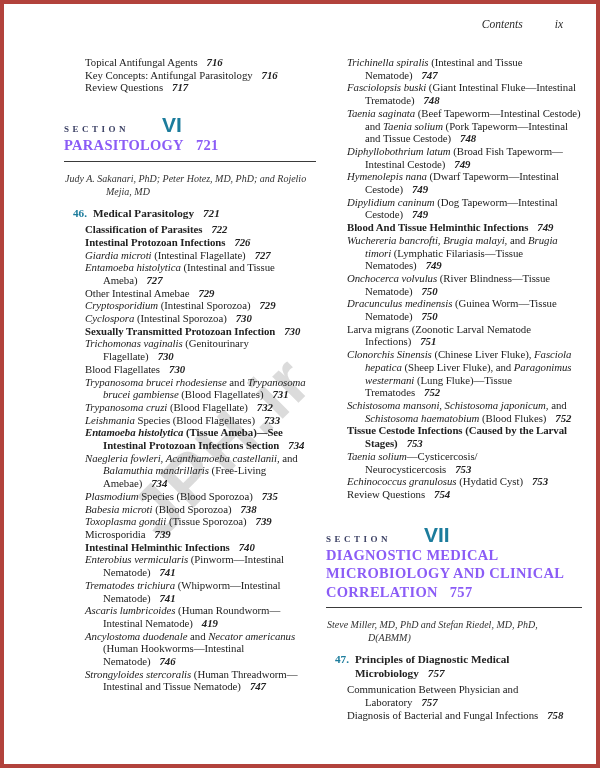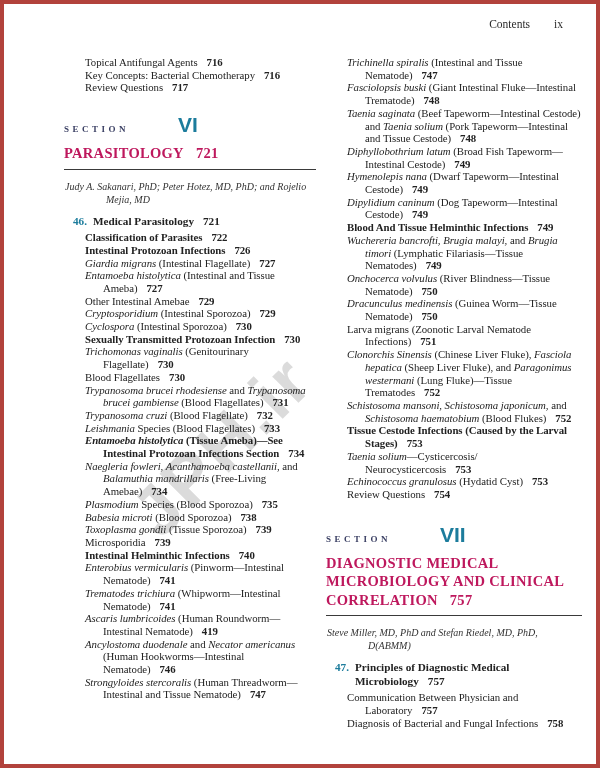--- a/index.html
+++ b/index.html
@@ -9,56 +9,56 @@
     background:#ffffff;
     border:4px solid #b2423c;
     box-sizing:border-box;
     overflow:hidden;
     font-family:"Liberation Serif","DejaVu Serif",serif;
     color:#222222;
   }
   .running-head{
     position:absolute;top:14px;right:33px;
     font-size:11.5px;color:#2b2b2b;
-    display:flex;gap:24px;align-items:baseline;
+    display:flex;gap:32px;align-items:baseline;font-style:italic;
   }
   .watermark{
     position:absolute;left:168px;top:468px;
     font-family:"Liberation Sans","DejaVu Sans",sans-serif;
     font-weight:bold;font-size:70px;letter-spacing:3px;
     color:#d8d8d8;opacity:.9;
     transform:rotate(-45deg);transform-origin:left bottom;
     z-index:0;white-space:nowrap;
   }
   .col{position:absolute;top:52px;z-index:1;}
   .col-left{left:60px;width:252px;}
   .col-right{left:322px;width:256px;}
   .e{
     padding-left:39px;text-indent:-18px;
     font-size:10.8px;line-height:12.7px;letter-spacing:-0.05px;
   }
   .e.b{font-weight:bold;color:#222;}
   .it{font-style:italic;text-align:center;}
-  .pg{font-weight:bold;padding-left:9px;color:#222;}
+  .pg{font-weight:bold;padding-left:9px;color:#222;font-style:italic;}
   .sec{
     margin-top:20px;padding-bottom:6px;
     border-bottom:1.5px solid #3a3a3a;
   }
-  .sec-row{display:flex;align-items:baseline;gap:23px;}
+  .sec-row{display:flex;align-items:baseline;gap:7px;}
   .sec-label{
     font-size:9px;letter-spacing:3.5px;font-weight:600;
     color:#3a3f63;
   }
   .sec-num{
     font-family:"Liberation Sans","DejaVu Sans",sans-serif;
     font-size:21px;font-weight:bold;color:#1c7c9c;line-height:22px;margin-left:26px;
   }
   .sec-title{
-    margin-top:8px;
-    font-size:14.5px;font-weight:bold;color:#be185d;
+    margin-top:0;
+    font-size:14.5px;font-weight:bold;color:#8b5cf6;
     letter-spacing:.3px;line-height:18.5px;
   }
   .sec-page{padding-left:12px;}
   .authors{
     margin-top:10px;margin-bottom:9px;
     font-style:italic;font-size:10px;line-height:13px;color:#333;
     padding-left:42px;text-indent:-41px;
   }
   .chapter{
     margin:7px 0 3px 0;
@@ -79,21 +79,21 @@
   <div class="running-head">
     <span>Contents</span>
     <span>ix</span>
   </div>
 
   <div class="watermark">JPH.ir</div>
 
   <div class="col col-left">
     <div>
         <div class="e"><span>Topical Antifungal Agents</span><span class="pg">716</span></div>
-        <div class="e"><span>Key Concepts: Bacterial Chemotherapy</span><span class="pg">716</span></div>
+        <div class="e"><span>Key Concepts: Antifungal Parasitology</span><span class="pg">716</span></div>
         <div class="e"><span>Review Questions</span><span class="pg">717</span></div>
       </div>
 
     <div class="sec">
       <div class="sec-row">
         <span class="sec-label">SECTION</span>
         <span class="sec-num">VI</span>
       </div>
       <div class="sec-title">
         <span>PARASITOLOGY</span><span class="sec-page">721</span>
@@ -101,21 +101,21 @@
     </div>
     <div class="authors">Judy A. Sakanari, PhD; Peter Hotez, MD, PhD; and Rojelio Mejia, MD</div>
 
     <div class="chapter">
       <span class="ch-num">46.</span><span>Medical Parasitology</span><span class="pg">721</span>
     </div>
 
     <div>
         <div class="e b"><span>Classification of Parasites</span><span class="pg">722</span></div>
         <div class="e b"><span>Intestinal Protozoan Infections</span><span class="pg">726</span></div>
-        <div class="e"><span class="it">Giardia migrans</span><span> (Intestinal Flagellate)</span><span class="pg">727</span></div>
+        <div class="e"><span class="it">Giardia microti</span><span> (Intestinal Flagellate)</span><span class="pg">727</span></div>
         <div class="e"><span class="it">Entamoeba histolytica</span><span> (Intestinal and Tissue Ameba)</span><span class="pg">727</span></div>
         <div class="e"><span>Other Intestinal Amebae</span><span class="pg">729</span></div>
         <div class="e"><span class="it">Cryptosporidium</span><span> (Intestinal Sporozoa)</span><span class="pg">729</span></div>
         <div class="e"><span class="it">Cyclospora</span><span> (Intestinal Sporozoa)</span><span class="pg">730</span></div>
         <div class="e b"><span>Sexually Transmitted Protozoan Infection</span><span class="pg">730</span></div>
         <div class="e"><span class="it">Trichomonas vaginalis</span><span> (Genitourinary Flagellate)</span><span class="pg">730</span></div>
         <div class="e"><span>Blood Flagellates</span><span class="pg">730</span></div>
         <div class="e"><span class="it">Trypanosoma brucei rhodesiense</span><span> and </span><span class="it">Trypanosoma brucei gambiense</span><span> (Blood Flagellates)</span><span class="pg">731</span></div>
         <div class="e"><span class="it">Trypanosoma cruzi</span><span> (Blood Flagellate)</span><span class="pg">732</span></div>
         <div class="e"><span class="it">Leishmania</span><span> Species (Blood Flagellates)</span><span class="pg">733</span></div>

